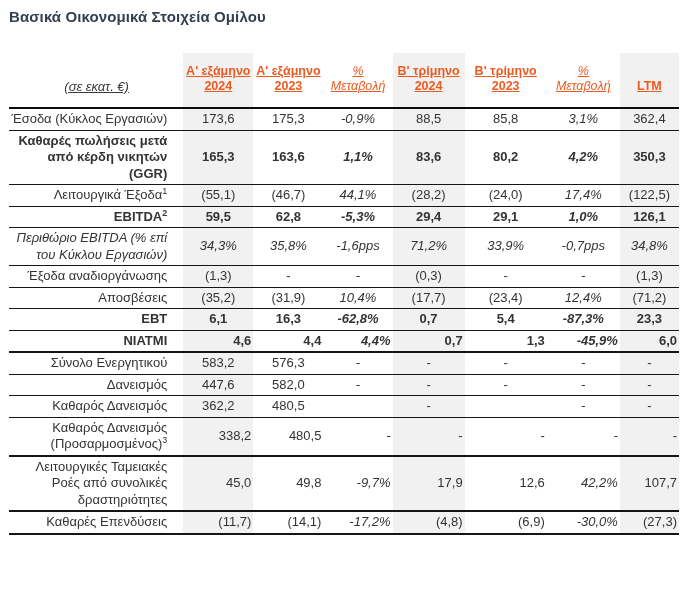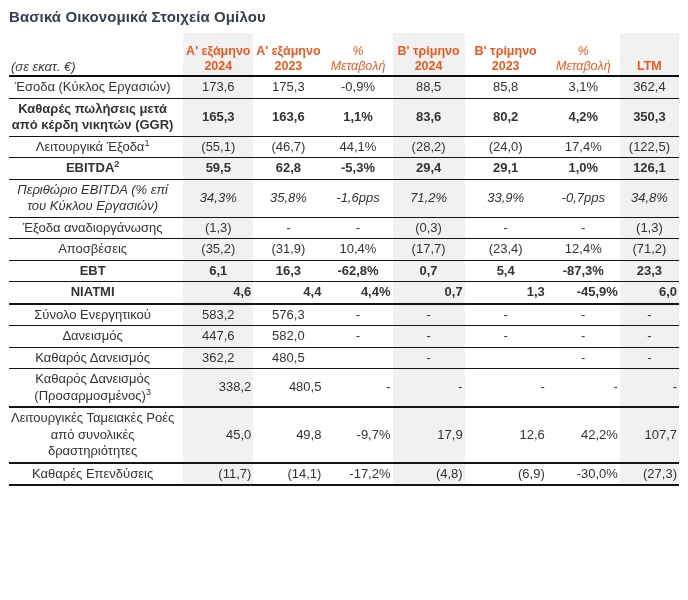--- a/index.html
+++ b/index.html
@@ -12,69 +12,70 @@
     font-family: "Liberation Sans", sans-serif;
     color: #333333;
   }
   .page {
     padding: 6px 9px 0 9px;
   }
   .title {
     font-size: 15px;
     font-weight: bold;
     color: #333F50;
-    margin: 2px 0 8px 0;
+    margin: 2px 0 28px 0;
     letter-spacing: 0.1px;
   }
   table.fin {
     border-collapse: collapse;
     table-layout: fixed;
     width: 670px;
     font-size: 13px;
   }
   table.fin thead th {
     vertical-align: bottom;
     text-align: center;
-    padding: 2px 1px 0 1px;
+    padding: 2px 1px 12px 1px;
     color: #ED5A1F;
     font-weight: bold;
     font-size: 12.5px;
     line-height: 1.25;
     white-space: pre-line;
     border-bottom: 2.5px solid #0d0d0d;
     height: 40px;
+    text-decoration: underline;
   }
   table.fin thead th.unit {
-    text-align: left;
+    text-align: center;
     font-style: italic;
     font-weight: normal;
     font-size: 13px;
     color: #3a3a3a;
     padding-left: 2px;
   }
   table.fin thead th.hitalic {
     font-style: italic;
     font-weight: normal;
   }
   table.fin td {
     border-bottom: 1px solid #151515;
     padding: 2px 2px;
     vertical-align: middle;
     text-align: center;
     line-height: 1.27;
   }
   table.fin td.label {
-    text-align: center;
+    text-align: right;
     padding-left: 2px;
-    padding-right: 9px;
+    padding-right: 16px;
   }
   .shaded { background: #F1F1F1; }
   tr.style-bold td { font-weight: bold; }
   tr.style-italic td { font-style: italic; }
-  td.pct { }
+  td.pct { font-style: italic; }
   tr.thick td { border-bottom-width: 2.5px; text-align: right; }
   sup { font-size: 9px; line-height: 0; }
 </style>
 </head>
 <body>
 
 <div class="page">
   <div class="title">Βασικά Οικονομικά Στοιχεία Ομίλου</div>
 
   <table class="fin">

